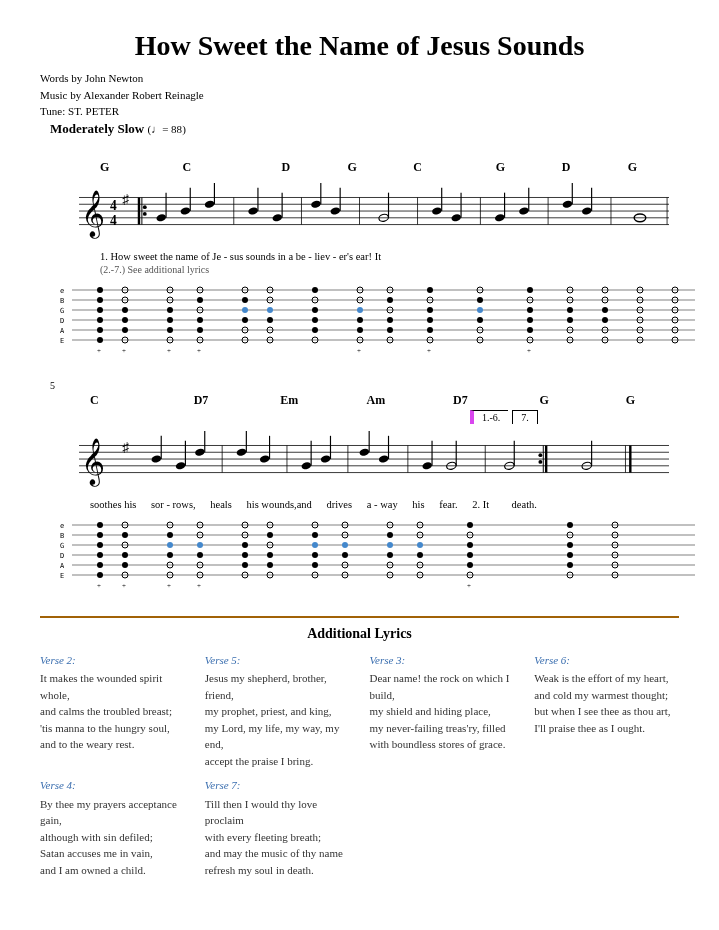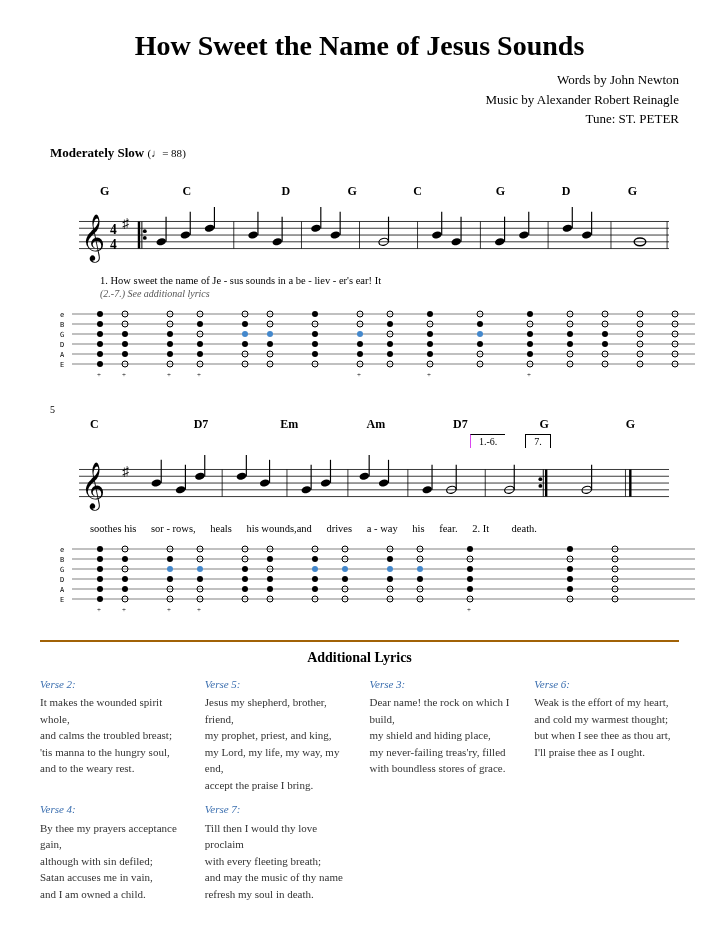--- a/index.html
+++ b/index.html
@@ -14,24 +14,23 @@
 
     .page-title {
       text-align: center;
       font-size: 28px;
       font-weight: bold;
       margin-bottom: 8px;
       margin-top: 10px;
     }
 
     .attribution {
-      text-align: right;
-      font-size: 13px;
+      font-size: 11px;
       line-height: 1.5;
-      margin-bottom: 16px;
+      margin-bottom: 1px;
     }
 
     .tempo-line {
       font-size: 13px;
       font-weight: bold;
       margin-bottom: 18px;
       margin-left: 10px;
     }
 
     .tempo-note {
@@ -210,21 +209,21 @@
     <span>&nbsp;Je -</span>
     <span>&nbsp;sus</span>
     <span>&nbsp;sounds</span>
     <span>&nbsp;in</span>
     <span>&nbsp;a</span>
     <span>&nbsp;be - liev -</span>
     <span>&nbsp;er's</span>
     <span>&nbsp;ear!</span>
     <span>&nbsp;It</span>
   </div>
-  <div style="font-size:10px; padding-left:50px; color:#555; font-style:italic; margin-top:2px;">
+  <div style="font-size:10px; padding-left:50px; color:#555; margin-top:2px;">
     (2.-7.) See additional lyrics
   </div>
 
   
   <div style="margin-top:6px; padding-left:10px;">
     <svg width="640" height="75">
 
       <text x="0" y="12" font-size="7" font-family="monospace" fill="#000">e</text>
       <text x="0" y="22" font-size="7" font-family="monospace" fill="#000">B</text>
       <text x="0" y="32" font-size="7" font-family="monospace" fill="#000">G</text>
@@ -371,21 +370,21 @@
     <span style="flex:1">D7</span>
     <span style="flex:1">Em</span>
     <span style="flex:1">Am</span>
     <span style="flex:1">D7</span>
     <span style="flex:1">G</span>
     <span style="flex:0.5">G</span>
   </div>
 
   
   <div style="display:flex; padding-left:420px; font-size:10px; margin-bottom:1px;">
-    <span style="border-top:1px solid #000; border-left:1px solid #d946ef; padding:1px 8px; margin-right:20px;">1.-6.</span>
+    <span style="border-top:1px solid #000; border-left:4px solid #d946ef; padding:1px 8px; margin-right:4px;">1.-6.</span>
     <span style="border-top:1px solid #000; border-left:1px solid #000; border-right:1px solid #000; padding:1px 8px;">7.</span>
   </div>
 
   
   <svg class="staff-svg" height="70" viewBox="0 0 640 70">
 
     <line x1="30" y1="20" x2="640" y2="20" stroke="#000" stroke-width="0.8"></line>
     <line x1="30" y1="27" x2="640" y2="27" stroke="#000" stroke-width="0.8"></line>
     <line x1="30" y1="34" x2="640" y2="34" stroke="#000" stroke-width="0.8"></line>
     <line x1="30" y1="41" x2="640" y2="41" stroke="#000" stroke-width="0.8"></line>

